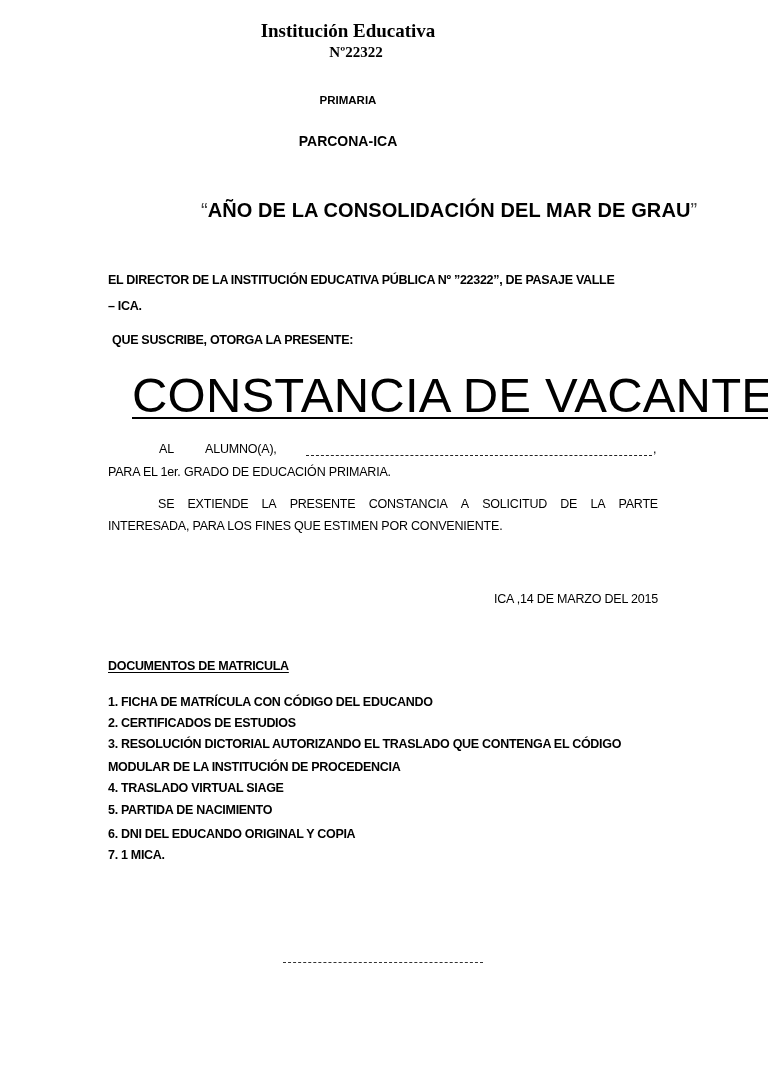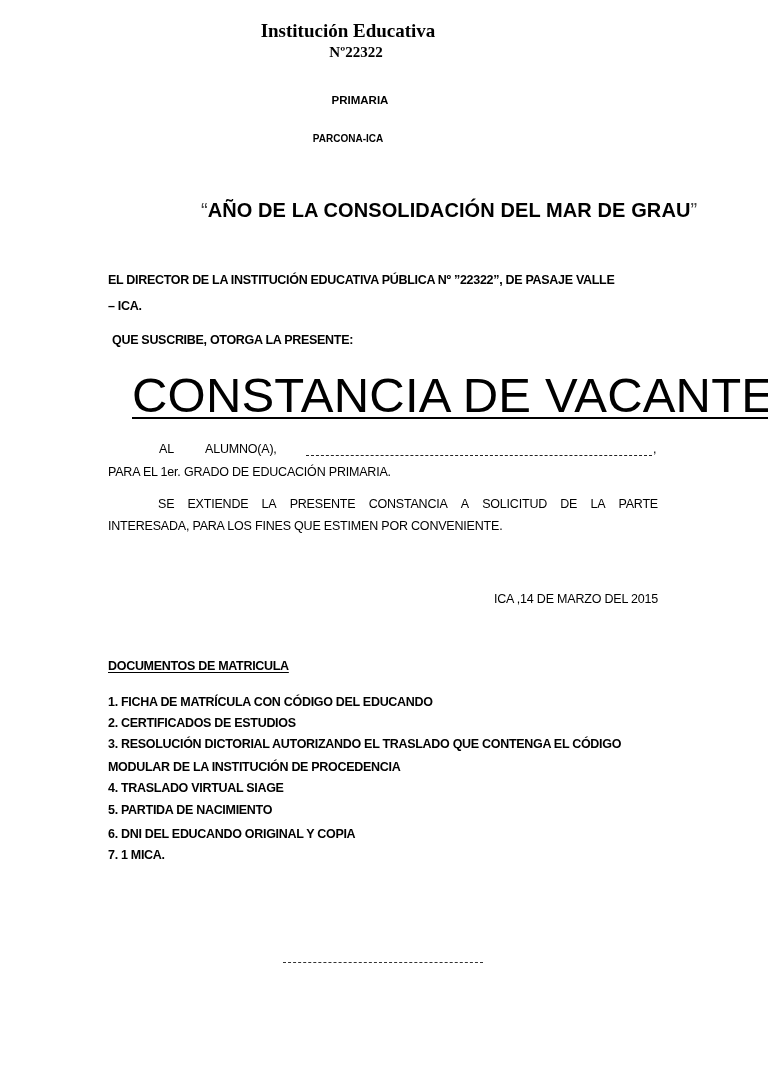--- a/index.html
+++ b/index.html
@@ -14,22 +14,22 @@
   </style>
 </head>
 <body>
 
 <div class="abs serif-b center-x" style="top:20px; font-size:19px; padding-left:0;">
   <span style="position:relative; left:0;">Institución  Educativa</span>
 </div>
 <div class="abs serif-b center-x" style="top:44px; font-size:15px; left:0;">
   <span style="position:relative; left:8px;">Nº22322</span>
 </div>
-<div class="abs sans-b center-x" style="top:94px; font-size:11.5px; padding-left:12px;">PRIMARIA</div>
-<div class="abs sans-b center-x" style="top:133px; font-size:10px;">PARCONA-ICA</div>
+<div class="abs sans-b center-x" style="top:94px; font-size:11.5px; padding-left:0;">PRIMARIA</div>
+<div class="abs sans-b center-x" style="top:133px; font-size:14px;">PARCONA-ICA</div>
 
 <div class="abs" style="top:199px; left:201px; font-family:'Liberation Sans', sans-serif; font-size:20px;">
   <span style="font-weight:normal; color:#444;">“</span><span style="font-weight:bold; letter-spacing:0.1px;">AÑO DE LA CONSOLIDACIÓN  DEL MAR DE GRAU</span><span style="font-weight:normal; color:#444;">”</span>
 </div>
 
 <div class="abs body-b" style="top:273px; left:108px;">EL DIRECTOR DE LA INSTITUCIÓN EDUCATIVA PÚBLICA Nº ”22322”, DE PASAJE VALLE</div>
 <div class="abs body-b" style="top:299px; left:108px;">– ICA.</div>
 <div class="abs body-b" style="top:333px; left:112px;">QUE SUSCRIBE, OTORGA LA PRESENTE:</div>
 
 <div class="abs" style="top:367px; left:132px; font-family:'Liberation Sans', sans-serif; font-size:49px; letter-spacing:0.2px; text-decoration:underline; text-decoration-thickness:2px; text-underline-offset:5px;">CONSTANCIA DE VACANTE</div>

